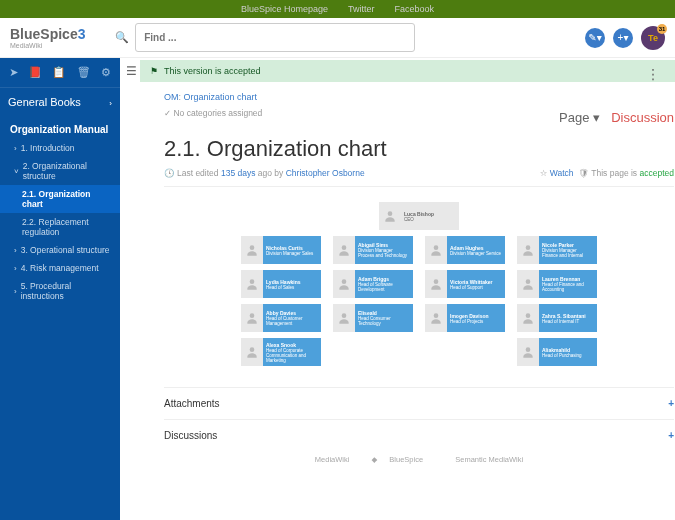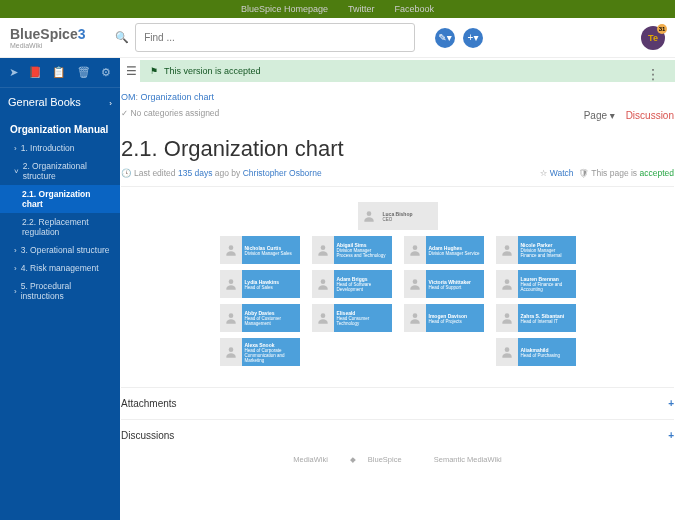--- a/index.html
+++ b/index.html
@@ -4,44 +4,44 @@
 <style>
 * { margin: 0; padding: 0; box-sizing: border-box; }
 body { font-family: Arial, sans-serif; font-size: 11px; color: #333; background: #fff; width: 675px; height: 520px; overflow: hidden; }
 .top-bar { background: #4d7c0f; height: 18px; display: flex; align-items: center; justify-content: center; gap: 20px; }
 .top-bar a { color: #ccc; font-size: 9px; text-decoration: none; }
 .header { background: #fff; height: 40px; display: flex; align-items: center; padding: 0 10px; border-bottom: 1px solid #eee; }
 .logo { font-size: 14px; color: #666; font-weight: bold; }
 .logo .sub { display: block; font-size: 7px; color: #999; font-weight: normal; }
 .search-wrap { flex: 1; display: flex; align-items: center; margin-left: 30px; margin-right: 15px; }
 .search-icon { color: #999; margin-right: 6px; }
-.search-input { flex: 1; border: 1px solid #ccc; border-radius: 3px; padding: 8px 8px; font-size: 10px; max-width: 280px; }
+.search-input { flex: 1; border: 1px solid #ccc; border-radius: 3px; padding: 8px 8px; font-size: 10px; max-width: 280px; font-weight: bold; }
 .header-actions { display: flex; gap: 8px; align-items: center; }
 .circle-btn { width: 20px; height: 20px; border-radius: 50%; background: #3a7bc8; color: #fff; border: none; display: flex; align-items: center; justify-content: center; font-size: 10px; cursor: pointer; }
-.avatar { width: 24px; height: 24px; border-radius: 50%; background: #5a3a6e; color: #e0a800; display: flex; align-items: center; justify-content: center; font-size: 9px; font-weight: bold; position: relative; margin-left: 150px; }
+.avatar { width: 24px; height: 24px; border-radius: 50%; background: #5a3a6e; color: #e0a800; display: flex; align-items: center; justify-content: center; font-size: 9px; font-weight: bold; position: relative; }
 .avatar-badge { position: absolute; top: -2px; right: -2px; background: #f0ad4e; color: #000; font-size: 6px; border-radius: 50%; width: 10px; height: 10px; display: flex; align-items: center; justify-content: center; }
 .main { display: flex; height: calc(520px - 56px); }
 .sidebar { width: 120px; background: #08529d; color: #fff; display: flex; flex-direction: column; }
 .sidebar-tools { display: flex; justify-content: space-around; padding: 8px 4px; border-bottom: 1px solid rgba(255,255,255,0.1); }
 .sidebar-tools span { color: #9fc0e0; font-size: 11px; cursor: pointer; }
 .sidebar-section { padding: 8px 8px; font-size: 11px; display: flex; justify-content: space-between; align-items: flex-end; cursor: pointer; }
 .sidebar-title { padding: 8px 10px 4px; font-size: 10px; font-weight: bold; color: #fff; }
 .nav-item { padding: 4px 10px 4px 14px; font-size: 8.5px; color: #cde; cursor: pointer; display: flex; align-items: center; gap: 4px; }
 .nav-item.active { background: #0a64c2; font-weight: bold; color: #fff; }
 .nav-sub { padding-left: 22px; }
 .content { flex: 1; padding: 0; overflow: auto; background: #fff; position: relative; }
-.content-inner { padding: 0 1px 15px; }
+.content-inner { padding: 0 1px 15px; margin-left: 43px; }
 .version-bar { background: #d4edda; color: #155724; font-size: 9px; padding: 6px 10px; display: flex; align-items: center; gap: 6px; }
 .hamburger { width: 20px; color: #666; cursor: pointer; padding: 6px; font-size: 12px; }
 .top-row { display: flex; align-items: center; }
 .dots-menu { position: absolute; right: 15px; top: 8px; color: #666; cursor: pointer; font-size: 14px; }
 .breadcrumb { font-size: 9px; color: #3a7bc8; padding: 8px 0 4px; }
 .breadcrumb .sep { color: #999; }
 .categories { font-size: 8.5px; color: #999; padding: 2px 0 8px; }
-.page-actions { float: right; font-size: 10px; margin-top: -16px; text-align: center; }
+.page-actions { float: right; font-size: 13px; margin-top: -16px; text-align: center; }
 .page-actions a { color: #666; margin-left: 8px; text-decoration: none; }
 .page-actions .discussion { color: #d9534f; }
 .page-title { font-size: 22px; font-weight: normal; padding: 10px 0 6px; color: #333; }
 .meta-row { display: flex; justify-content: space-between; font-size: 8.5px; color: #999; padding-bottom: 8px; border-bottom: 1px solid #eee; }
 .meta-row a { color: #3a7bc8; text-decoration: none; }
 .meta-row .accepted { color: #28a745; }
 .org-chart { padding: 15px 0; }
 .org-row { display: flex; justify-content: center; gap: 12px; margin-bottom: 6px; position: relative; }
 .org-node { display: flex; align-items: stretch; width: 80px; height: 28px; }
 .org-avatar { width: 22px; background: #e8e8e8; display: flex; align-items: center; justify-content: center; }

